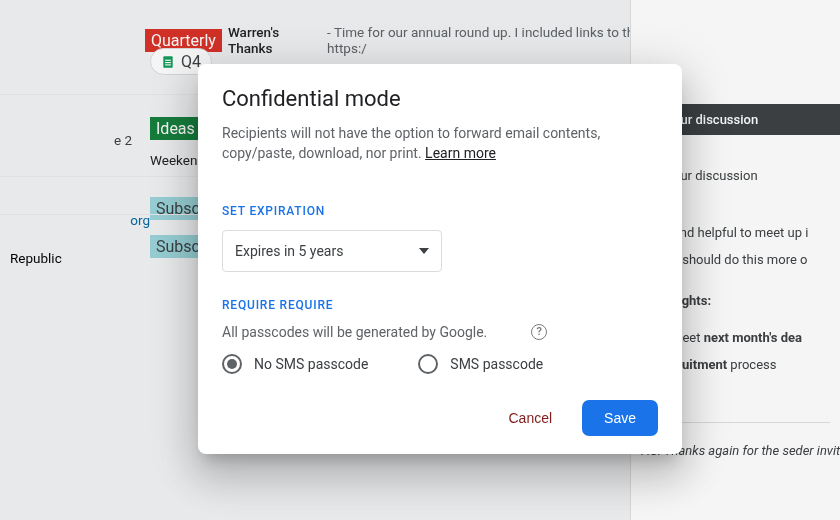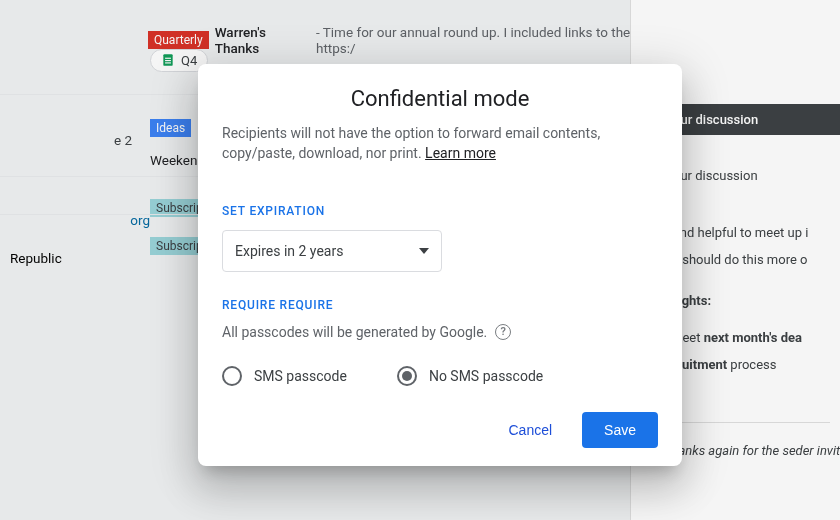--- a/index.html
+++ b/index.html
@@ -1,58 +1,58 @@
 <!DOCTYPE html>
 <html><head>
 <meta charset="utf-8">
 <style>
   * { box-sizing: border-box; margin: 0; padding: 0; }
   html, body { width: 840px; height: 520px; overflow: hidden; font-family: Roboto, Arial, sans-serif; background: #f1f3f4; }
   .bg { position: relative; width: 840px; height: 520px; background: #f1f3f4; }
   
   .bg-row { position: absolute; left: 0; right: 0; display: flex; align-items: center; padding: 0 10px; font-size: 13.5px; color: #5f6368; }
   .bg-left { width: 140px; margin-top: 24px; }
-  .tag { display: inline-block; padding: 2px 6px; border-radius: 0; font-size: 12px; margin-right: 6px; vertical-align: middle; }
+  .tag { display: inline-block; padding: 2px 6px; border-radius: 0; font-size: 16px; margin-right: 6px; vertical-align: middle; }
   .tag-red { background: #d93025; color: #fff; }
-  .tag-green { background: #3b82f6; color: #fff; }
+  .tag-green { background: #15803d; color: #fff; }
   .tag-cyan { background: #9ad5db; color: #3c4043; }
-  .attach-chip { display: inline-flex; align-items: center; border: 1px solid #dadce0; border-radius: 14px; padding: 3px 10px; font-size: 13px; color: #3c4043; background: #fff; }
+  .attach-chip { display: inline-flex; align-items: center; border: 1px solid #dadce0; border-radius: 14px; padding: 3px 10px; font-size: 16px; color: #3c4043; background: #fff; }
   .attach-chip svg { margin-right: 6px; }
   .right-panel { position: absolute; right: 0; top: 0; width: 210px; height: 520px; background: #fff; border-left: 1px solid #e0e0e0; padding-top: 104px; }
   .black-bar { background: #3c4043; color: #fff; padding: 8px 10px; font-size: 13px; font-weight: 500; white-space: nowrap; overflow: hidden; }
   .rp-line { padding: 6px 10px; font-size: 13px; color: #3c4043; white-space: nowrap; overflow: hidden; }
   .rp-link { color: #1a73e8; text-decoration: underline; }
   .rp-gap { height: 30px; }
   .rp-ital { font-style: italic; }
   .divider { position: absolute; left: 0; right: 0; height: 1px; background: #e8eaed; }
   
   .scrim { position: absolute; inset: 0; background: rgba(60,64,67,0.05); }
   
   .dialog {
     position: absolute; left: 198px; top: 64px; width: 484px;
     background: #fff; border-radius: 8px;
     box-shadow: 0 11px 15px -7px rgba(0,0,0,.2), 0 24px 38px 3px rgba(0,0,0,.14), 0 9px 46px 8px rgba(0,0,0,.12);
     padding: 22px 24px 18px 24px;
   }
-  .dlg-title { font-size: 22px; color: #202124; font-weight: 400; margin-bottom: 12px; text-align: center; }
+  .dlg-title { font-size: 22px; color: #202124; font-weight: 400; margin-bottom: 12px; }
   .dlg-desc { font-size: 14px; color: #5f6368; line-height: 1.45; margin-bottom: 40px; }
   .learn { color: #202124; text-decoration: underline; cursor: pointer; }
   .sect-label { font-size: 12px; letter-spacing: 0.8px; color: #1a73e8; font-weight: 500; margin-bottom: 12px; }
   .select-box { border: 1px solid #dadce0; border-radius: 4px; width: 220px; height: 42px; display: flex; align-items: center; justify-content: space-between; padding: 0 12px; font-size: 14px; color: #3c4043; cursor: pointer; margin-bottom: 26px; }
-  .sect-sub { font-size: 14px; color: #5f6368; margin-bottom: 26px; display: flex; align-items: flex-start; }
+  .sect-sub { font-size: 14px; color: #5f6368; margin-bottom: 14px; display: flex; align-items: flex-start; gap: 36px; }
   .hint-icon { width: 16px; height: 16px; border: 1.6px solid #7a7e82; border-radius: 50%; display: inline-flex; align-items: center; justify-content: center; font-size: 11px; color: #7a7e82; margin-left: 8px; font-weight: 600; }
   .radios { display: flex; gap: 50px; margin-bottom: 26px; }
   .radio { display: flex; align-items: center; gap: 12px; font-size: 14px; color: #3c4043; cursor: pointer; }
   .radio-outer { width: 20px; height: 20px; border-radius: 50%; border: 2px solid #5f6368; display: flex; align-items: center; justify-content: center; }
   .radio-outer.sel { border-color: #5f6368; }
   .radio-inner { width: 10px; height: 10px; border-radius: 50%; background: #5f6368; }
   .actions { display: flex; justify-content: flex-end; gap: 8px; }
   .btn { height: 36px; padding: 0 22px; border-radius: 4px; font-size: 14px; font-weight: 500; border: none; cursor: pointer; }
-  .btn-text { background: transparent; color: #1d4ed8; text-align: center; }
-  .btn-primary { background: #1a73e8; color: #fff; }
+  .btn-text { background: transparent; color: #7f1d1d; text-align: center; }
+  .btn-primary { background: #1a73e8; color: #fff; border-radius: 7px; }
 </style>
 </head>
 <body>
 
 <div class="bg">
 
   <div class="bg-row" style="top:24px;">
     <div class="bg-left"></div>
     <span class="tag tag-red">Quarterly</span>
     <span style="color:#202124; font-weight:500; margin-right:4px;">Warren's Thanks</span>
@@ -118,42 +118,42 @@
   <div class="scrim"></div>
 
   <div class="dialog">
     <div class="dlg-title">Confidential mode</div>
     <div class="dlg-desc">
       <span>Recipients will not have the option to forward email contents, copy/paste, download, nor print. </span><span class="learn">Learn more</span>
     </div>
 
     <div class="sect-label">SET EXPIRATION</div>
     <div class="select-box">
-      <span>Expires in 2 years</span>
+      <span>Expires in 5 years</span>
       <svg width="10" height="6" viewBox="0 0 10 6">
           <path d="M0 0 L5 6 L10 0 Z" fill="#3c4043"></path>
         </svg>
     </div>
 
     <div class="sect-label">REQUIRE REQUIRE</div>
     <div class="sect-sub">
       <span>All passcodes will be generated by Google.</span>
       <span class="hint-icon">?</span>
     </div>
 
     <div class="radios">
       <div class="radio">
-        <span class="radio-outer"></span>
-        <span>SMS passcode</span>
-      </div>
-      <div class="radio">
         <span class="radio-outer sel">
             <span class="radio-inner"></span>
           </span>
         <span>No SMS passcode</span>
+      </div>
+      <div class="radio">
+        <span class="radio-outer"></span>
+        <span>SMS passcode</span>
       </div>
     </div>
 
     <div class="actions">
       <button class="btn btn-text">Cancel</button>
       <button class="btn btn-primary">Save</button>
     </div>
   </div>
 
 </div>

